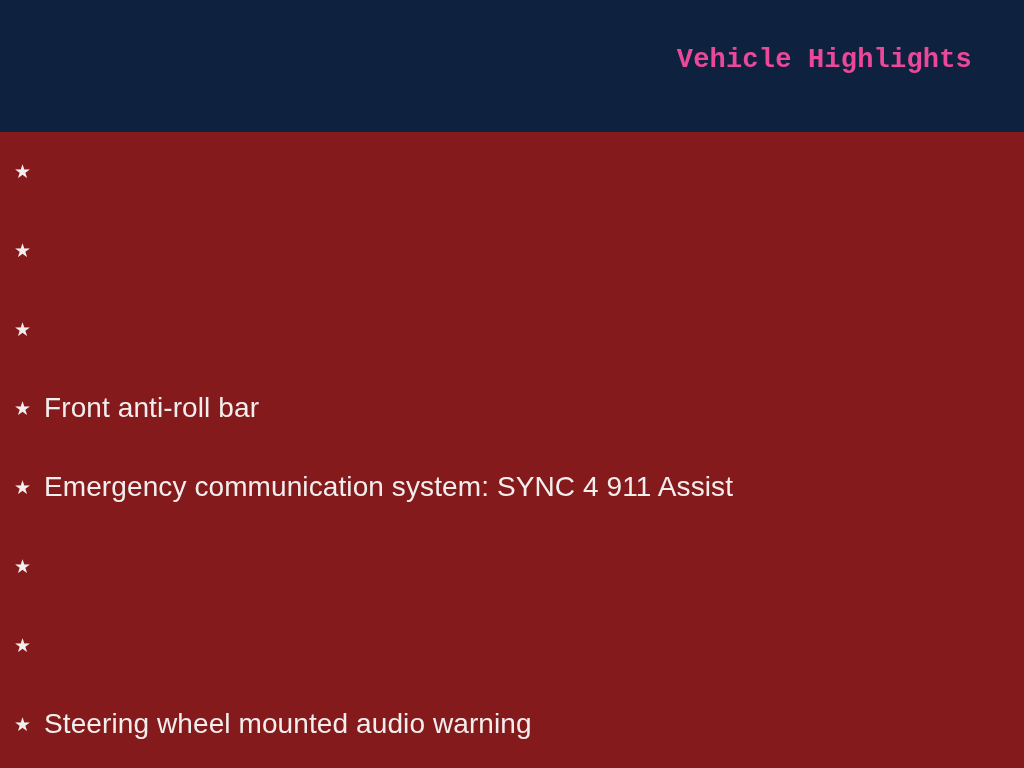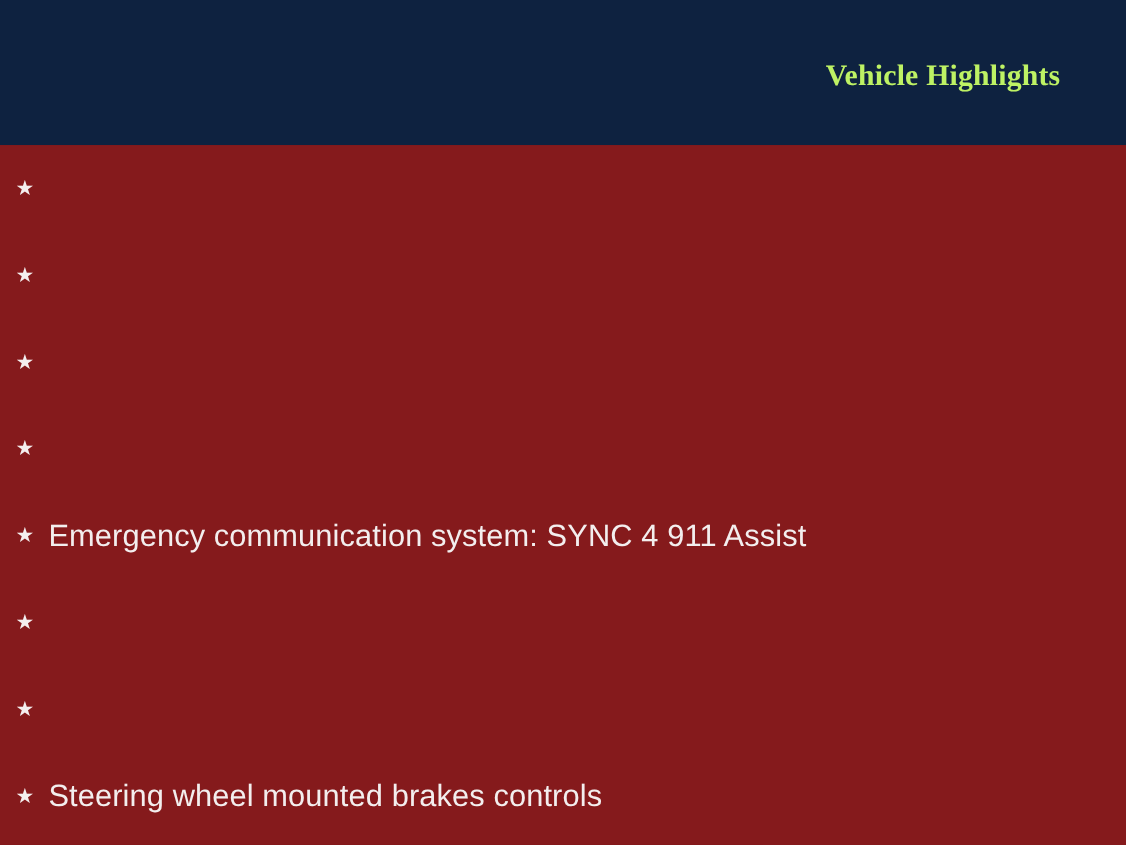--- a/index.html
+++ b/index.html
@@ -30,25 +30,25 @@
     width: 1024px;
     height: 132px;
     background: #0E2240;
     box-sizing: border-box;
   }
 
   .header-title {
     position: absolute;
     right: 52px;
     top: 47px;
-    margin: 8px;
-    font-family: Liberation Serif, serif;
+    margin: 0;
+    font-family: Liberation Mono, monospace;
     font-size: 27px;
     font-weight: bold;
-    color: #bef264;
+    color: #ec4899;
     letter-spacing: 0.2px;
     white-space: nowrap;
     line-height: 1;
   }
 
   
   .body-area {
     position: absolute;
     left: 0;
     top: 132px;
@@ -116,36 +116,37 @@
       <li class="feature-item">
         <span class="star-icon">★</span>
       </li>
 
       <li class="feature-item">
         <span class="star-icon">★</span>
       </li>
 
       <li class="feature-item">
         <span class="star-icon">★</span>
+        <span class="feature-label">Front anti-roll bar</span>
       </li>
 
       <li class="feature-item">
         <span class="star-icon">★</span>
         <span class="feature-label">Emergency communication system: SYNC 4 911 Assist</span>
       </li>
 
       <li class="feature-item">
         <span class="star-icon">★</span>
       </li>
 
       <li class="feature-item">
         <span class="star-icon">★</span>
       </li>
 
       <li class="feature-item">
         <span class="star-icon">★</span>
-        <span class="feature-label">Steering wheel mounted brakes controls</span>
+        <span class="feature-label">Steering wheel mounted audio warning</span>
       </li>
 
     </ul>
   </div>
 
 </div>
 
 </body></html>

